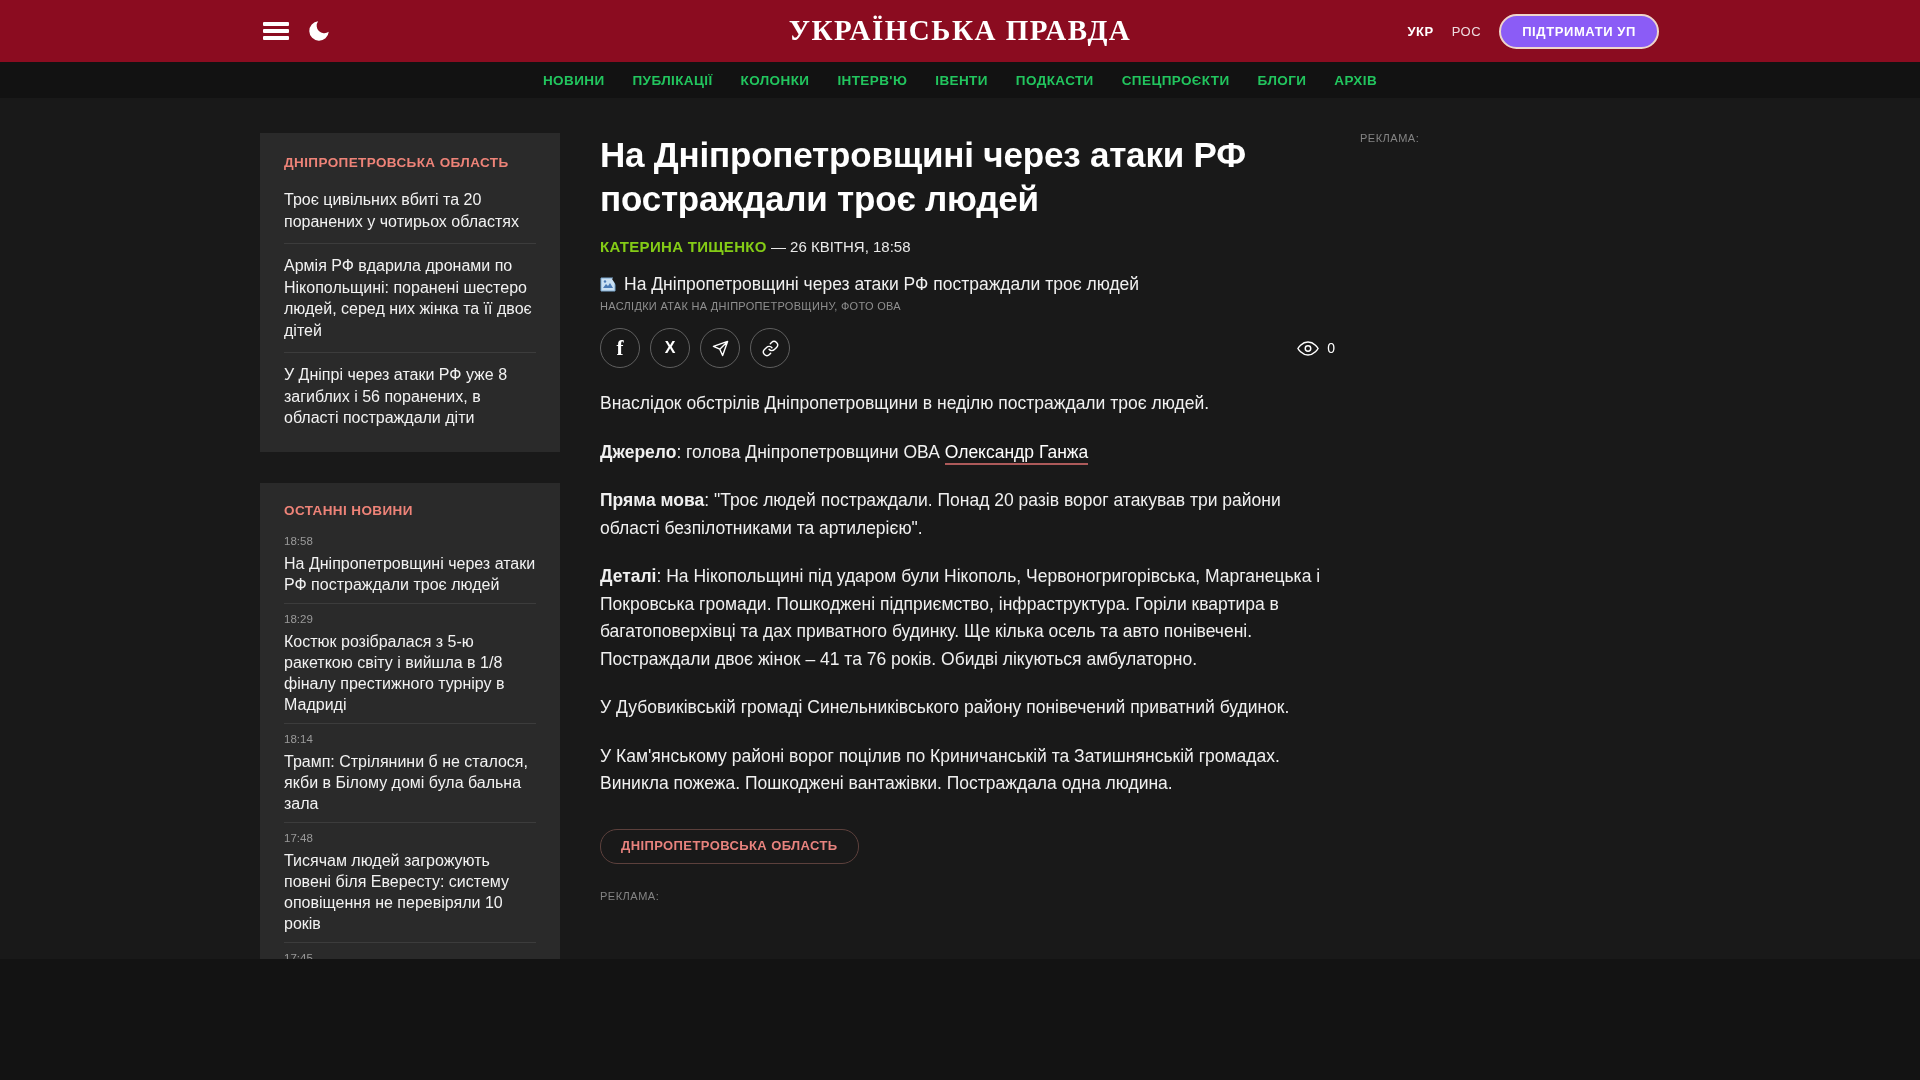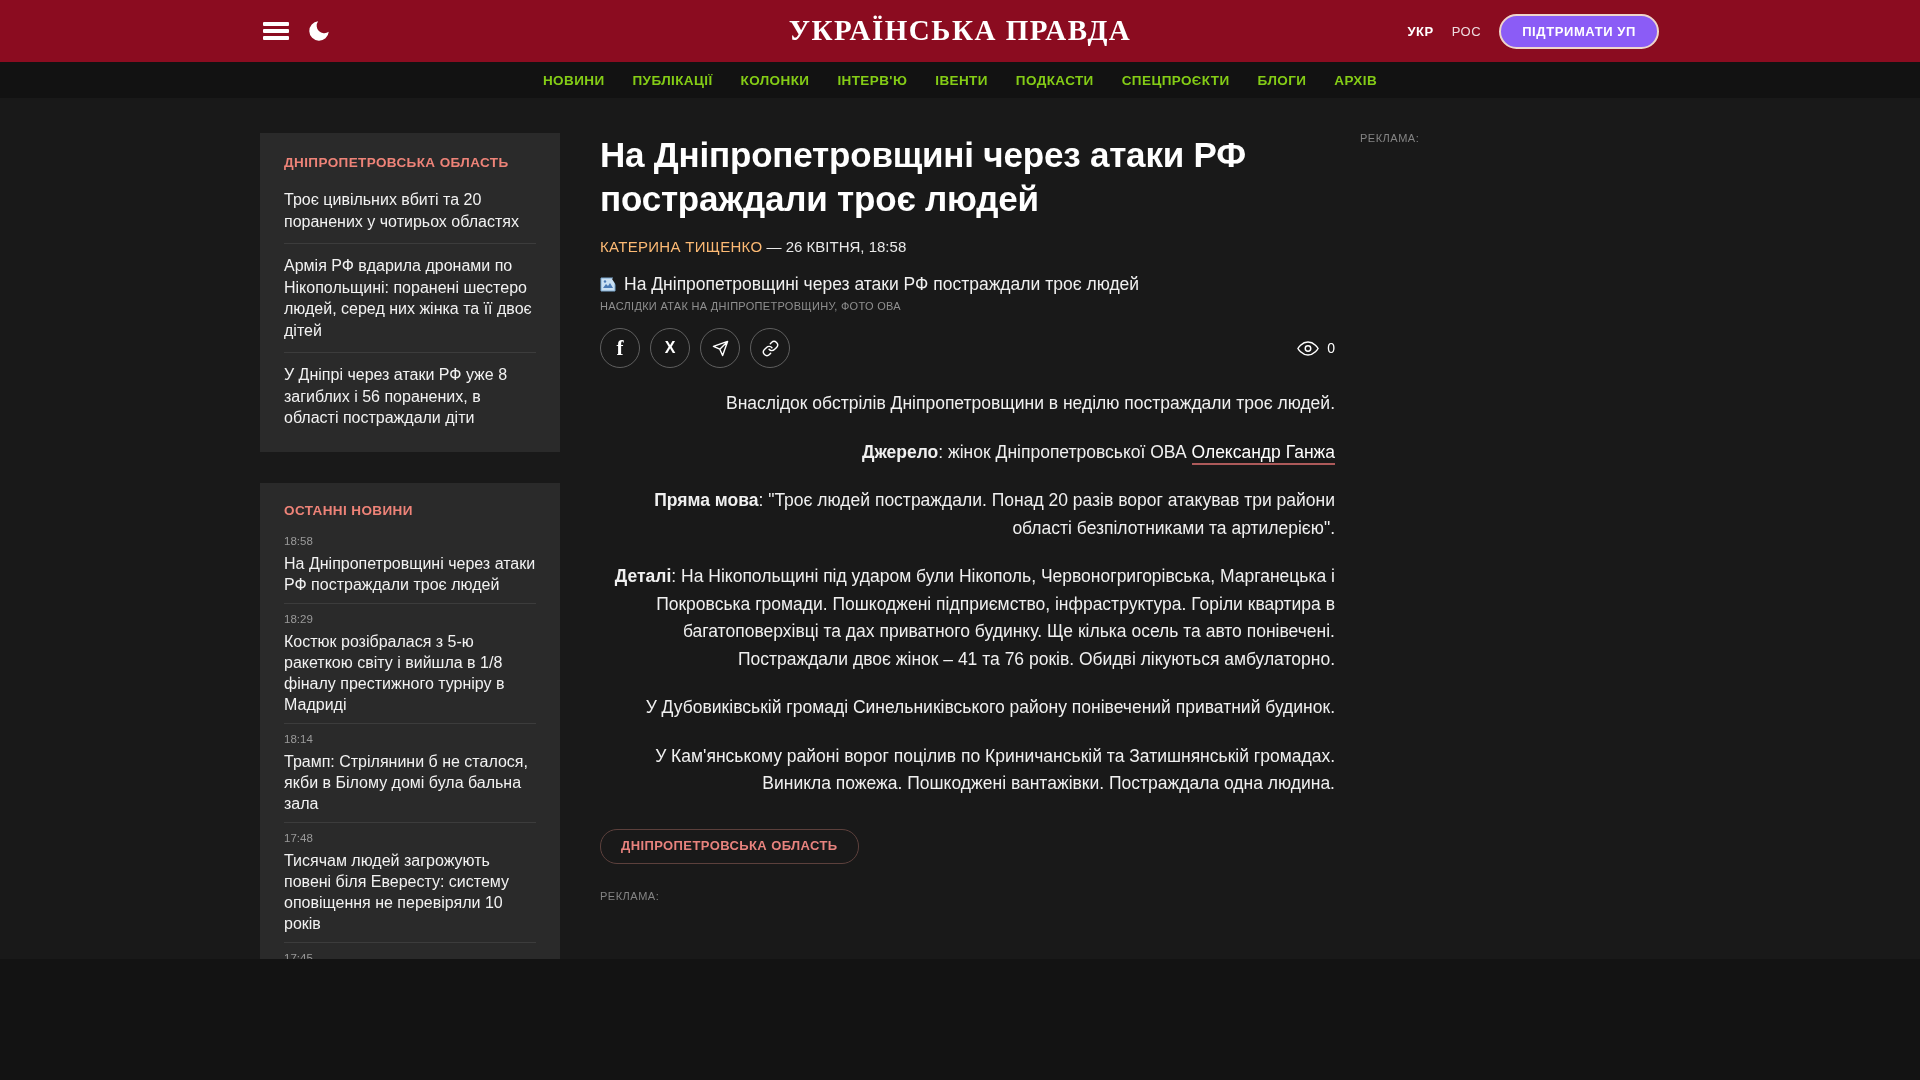--- a/index.html
+++ b/index.html
@@ -17,21 +17,21 @@
   .hdr-right{position:absolute;right:261px;top:0;height:62px;display:flex;align-items:center;gap:18px;}
   .lang{color:#fff;font-size:13px;letter-spacing:.5px;cursor:pointer;}
   .lang.active{font-weight:700;}
   .lang.dim{opacity:.85;}
   .support-btn{height:35px;padding:0 21px;border-radius:18px;background:#8b5cf6;border:2px solid #efd6ca;
         color:#fff;font-family:"Liberation Sans",sans-serif;font-size:13px;font-weight:700;letter-spacing:.6px;cursor:pointer;}
 
   
   .nav{position:absolute;top:62px;left:0;width:1920px;height:36px;background:#121212;
        display:flex;justify-content:center;align-items:center;gap:28px;}
-  .nav-item{color:#84cc16;font-size:13.5px;font-weight:700;letter-spacing:.4px;text-decoration:none;cursor:pointer;white-space:nowrap;}
+  .nav-item{color:#22c55e;font-size:13.5px;font-weight:700;letter-spacing:.4px;text-decoration:none;cursor:pointer;white-space:nowrap;}
 
   
   .content{position:absolute;top:98px;left:0;width:1920px;height:895px;overflow:hidden;background:#191919;}
 
   
   .side-box{position:absolute;left:260px;width:300px;background:#2a2a2a;box-sizing:border-box;padding:22px 24px 12px 24px;}
   .side-box.latest{padding:20px 24px 0 24px;}
   .box-title{color:#ee8378;font-size:13.5px;font-weight:700;letter-spacing:.4px;margin:0 0 8px 0;cursor:pointer;}
   .side-item{padding:11px 0;color:#f2f2f2;font-size:16px;line-height:21.5px;cursor:pointer;}
   .side-item + .side-item{border-top:1px solid #3c3c3c;}
@@ -41,33 +41,33 @@
   .latest-title{color:#f2f2f2;font-size:16px;line-height:21px;}
 
   
   .ad-label{color:#848484;font-size:11px;letter-spacing:.5px;}
   .ad-right{position:absolute;left:1360px;top:34px;}
 
   
   .article{position:absolute;left:600px;top:35px;width:735px;}
   .a-title{margin:0;color:#fff;font-size:35px;line-height:44px;font-weight:700;letter-spacing:-.2px;}
   .byline{margin-top:17px;font-size:15px;color:#e9e9e9;}
-  .author{color:#fdba74;font-weight:400;letter-spacing:.3px;cursor:pointer;}
+  .author{color:#84cc16;font-weight:700;letter-spacing:.3px;cursor:pointer;}
   .alt-row{margin-top:19px;color:#f0f0f0;font-size:17.5px;line-height:21px;}
   .alt-row svg{vertical-align:-2px;margin-right:5px;}
   .img-caption{margin-top:5px;color:#8f8f8f;font-size:11px;letter-spacing:.3px;}
   .share-row{margin-top:16px;display:flex;align-items:center;justify-content:space-between;}
   .share-group{display:flex;gap:10px;}
   .share-btn{width:40px;height:40px;border-radius:50%;border:1.5px solid #5f5f5f;background:transparent;
              display:flex;align-items:center;justify-content:center;cursor:pointer;padding:0;}
   .fb-glyph{font-family:"Liberation Serif",serif;font-weight:700;font-size:21px;color:#fff;line-height:1;}
   .x-glyph{font-weight:700;font-size:16px;color:#fff;line-height:1;}
   .views{display:flex;align-items:center;gap:8px;color:#fff;font-size:14px;}
   .body-wrap{margin-top:22px;}
-  .para{margin:0 0 21px 0;color:#f0f0f0;font-size:17.5px;line-height:27.5px;text-align:right;}
+  .para{margin:0 0 21px 0;color:#f0f0f0;font-size:17.5px;line-height:27.5px;}
   .para .b{font-weight:700;}
   .body-link{color:#fff;text-decoration:none;border-bottom:2px solid rgba(210,106,106,.8);padding-bottom:1px;cursor:pointer;}
   .tag-pill{display:inline-block;margin-top:10px;height:33px;line-height:31px;padding:0 20px;border:1px solid #5c403c;
             border-radius:17px;color:#e8837e;font-size:13px;font-weight:700;letter-spacing:.4px;cursor:pointer;}
   .ad-bottom{margin-top:26px;}
 
   
   .footer{position:absolute;top:993px;left:0;width:1920px;height:70px;background:#141414;}
   .footer-bar{position:absolute;top:1063px;left:0;width:1920px;height:17px;background:#0e0e0e;}
 </style>
@@ -187,21 +187,21 @@
           <svg width="22" height="15" viewBox="0 0 24 16">
             <path d="M1 8s4-7 11-7 11 7 11 7-4 7-11 7S1 8 1 8z" fill="none" stroke="#fff" stroke-width="1.6"></path>
             <circle cx="12" cy="8" r="3" fill="none" stroke="#fff" stroke-width="1.6"></circle>
           </svg>
           <span>0</span>
         </div>
       </div>
 
       <div class="body-wrap">
           <p class="para"><span>Внаслідок обстрілів Дніпропетровщини в неділю постраждали троє людей.</span></p>
-          <p class="para"><span class="b">Джерело</span><span>: жінок Дніпропетровської ОВА </span><a class="body-link">Олександр Ганжа</a></p>
+          <p class="para"><span class="b">Джерело</span><span>: голова Дніпропетровщини ОВА </span><a class="body-link">Олександр Ганжа</a></p>
           <p class="para"><span class="b">Пряма мова</span><span>: "Троє людей постраждали. Понад 20 разів ворог атакував три райони області безпілотниками та артилерією".</span></p>
           <p class="para"><span class="b">Деталі</span><span>: На Нікопольщині під ударом були Нікополь, Червоногригорівська, Марганецька і Покровська громади. Пошкоджені підприємство, інфраструктура. Горіли квартира в багатоповерхівці та дах приватного будинку. Ще кілька осель та авто понівечені. Постраждали двоє жінок – 41 та 76 років. Обидві лікуються амбулаторно.</span></p>
           <p class="para"><span>У Дубовиківській громаді Синельниківського району понівечений приватний будинок.</span></p>
           <p class="para"><span>У Кам'янському районі ворог поцілив по Криничанській та Затишнянській громадах. Виникла пожежа. Пошкоджені вантажівки. Постраждала одна людина.</span></p>
         </div>
 
       <span class="tag-pill">ДНІПРОПЕТРОВСЬКА ОБЛАСТЬ</span>
 
       <div class="ad-label ad-bottom">РЕКЛАМА:</div>
     </main>

